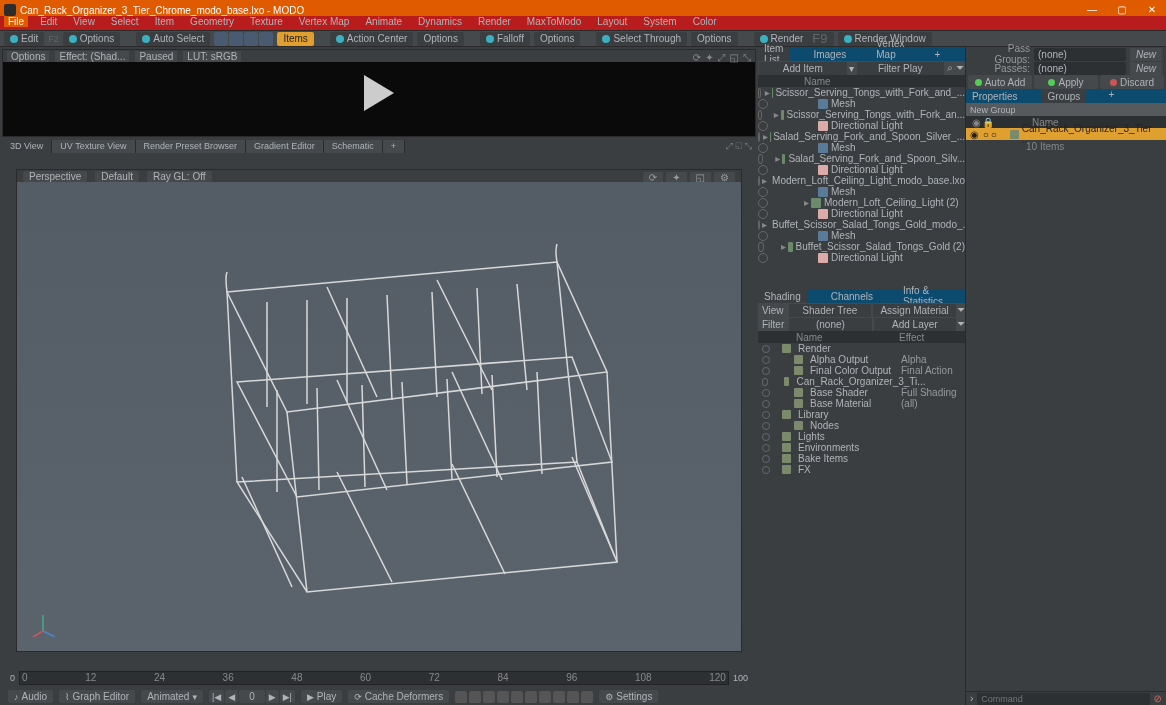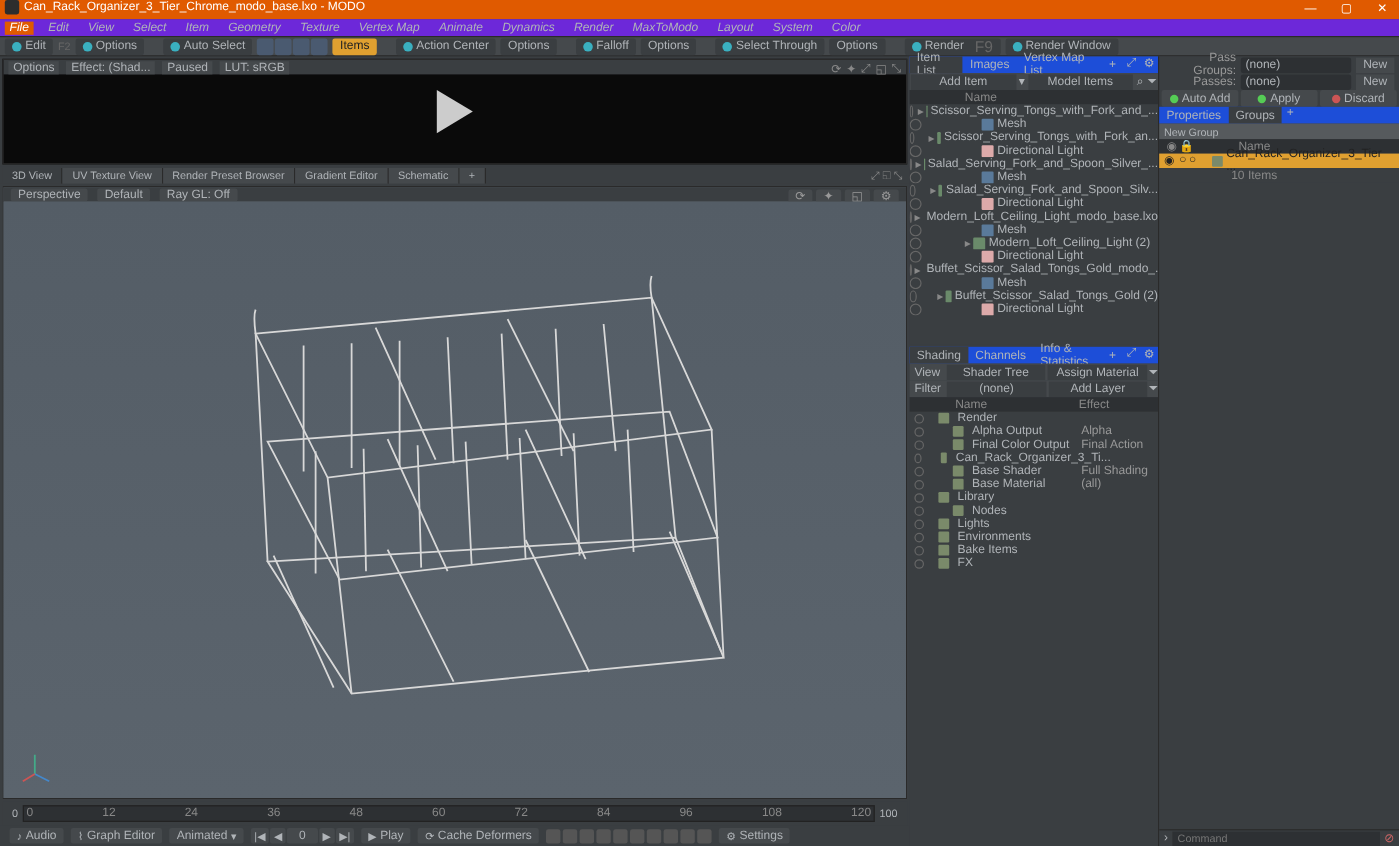--- a/index.html
+++ b/index.html
@@ -1,78 +1,78 @@
 <!DOCTYPE html>
 <html><head>
 <meta charset="utf-8">
 <style>
 * { margin:0; padding:0; box-sizing:border-box; font-family:"Segoe UI",Arial,sans-serif; font-size:10px; }
 body { background:#3a3e41; color:#b0b4b8; width:1166px; height:705px; overflow:hidden; position:relative; }
-.titlebar { height:16px; background:#e05a00; display:flex; align-items:flex-start; padding:0 4px; color:#fff; font-size:10px; }
+.titlebar { height:16px; background:#e05a00; display:flex; align-items:flex-end; padding:0 4px; color:#fff; font-size:10px; }
 .titlebar .icon { width:12px; height:12px; background:#2d2d2d; margin-right:4px; border-radius:2px; }
 .titlebar .text { flex:1; }
 .winbtns { display:flex; gap:10px; margin-left:auto; }
 .winbtn { width:20px; height:14px; display:flex; align-items:center; justify-content:center; color:#fff; cursor:pointer; }
-.menubar { height:14px; background:#6d28d9; display:flex; align-items:center; padding:0 4px; gap:8px; color:#b0b4b8;font-style:italic; }
+.menubar { height:14px; background:#b91c1c; display:flex; align-items:flex-start; padding:0 4px; gap:8px; color:#b0b4b8; }
 .menubar .mi { padding:0 4px; cursor:pointer; }
 .menubar .mi.active { background:#e05a00; color:#fff; }
 .toolbar { height:17px; background:#45494c; display:flex; align-items:center; padding:0 4px; gap:4px; border-top:1px solid #2a2a2a; border-bottom:1px solid #2a2a2a; }
 .tbtn { height:14px; padding:0 6px; display:flex; align-items:center; gap:3px; background:#3a3e41; border-radius:2px; cursor:pointer; }
 .tbtn.on { background:#e0a030; color:#222; }
 .tbtn .dot { width:8px; height:8px; border-radius:50%; }
 .tbtn .cyan { background:#3ab0c0; }
 .icongroup { display:flex; gap:1px; }
 .iconsq { width:14px; height:14px; background:#4a5a70; border-radius:2px; cursor:pointer; }
 .main { display:flex; height:658px; }
 .left { width:758px; display:flex; flex-direction:column; }
 .preview { height:88px; background:#0a0a0a; margin:2px; border:1px solid #2a2a2a; position:relative; }
 .prevbar { height:12px; background:#3a3e41; display:flex; align-items:center; gap:6px; padding:0 4px; font-size:9px; }
 .play-triangle { position:absolute; left:50%; top:50%; transform:translate(-50%,-50%); width:0; height:0; border-left:30px solid #ccc; border-top:18px solid transparent; border-bottom:18px solid transparent; }
 .previcons { position:absolute; right:4px; top:2px; display:flex; gap:4px; color:#888; font-size:9px; }
 .tabs { height:14px; background:#3a3e41; display:flex; align-items:center; gap:0; padding:0 2px; }
 .tab { padding:0 8px; height:13px; display:flex; align-items:center; background:#45494c; font-size:9px; cursor:pointer; border-right:1px solid #2a2a2a; }
 .tab.active { background:#3a3e41; }
-.viewport { flex:1; background:#59626b; margin:2px; position:relative; border:1px solid #2a2a2a; }
+.viewport { flex:1; background:#59626b; margin:16px; position:relative; border:1px solid #2a2a2a; }
 .vpbar { height:12px; background:#3a3e41; display:flex; align-items:center; gap:8px; padding:0 6px; font-size:9px; }
 .vpbar span { background:#45494c; padding:0 6px; border-radius:2px; }
 .canvas { position:absolute; top:12px; left:0; right:0; bottom:0; background:linear-gradient(#545d66,#5b646d); }
 .corner-icons { position:absolute; right:6px; top:2px; display:flex; gap:3px; color:#999; font-size:9px; }
 .stats { position:absolute; right:10px; bottom:10px; text-align:right; color:#d9a050; font-size:9px; line-height:1.2; }
 .stats .hdr { color:#e0b060; font-weight:bold; }
 .axis { position:absolute; left:12px; bottom:12px; width:28px; height:28px; }
 .rack { position:absolute; left:160px; top:50px; width:480px; height:370px; }
 .rack svg { width:100%; height:100%; }
 .timeline { height:20px; background:#3a3e41; display:flex; align-items:center; padding:0 8px; position:relative; margin:0 2px; }
 .timeline .track { flex:1; height:14px; background:#2d3033; border:1px solid #222; position:relative; }
 .timeline .ticks { position:absolute; inset:0; display:flex; justify-content:space-between; padding:0 2px; font-size:8px; color:#888; }
 .bottombar { height:17px; background:#3a3e41; display:flex; align-items:center; padding:0 8px; gap:6px; }
 .bbtn { height:13px; padding:0 6px; background:#45494c; border-radius:2px; display:flex; align-items:center; gap:3px; cursor:pointer; font-size:9px; }
 .right { width:207px; display:flex; flex-direction:column; background:#3a3e41; }
-.panel-tabs { height:14px; display:flex; background:#1d4ed8; font-size:9px; }
+.panel-tabs { height:14px; display:flex; background:#0c4a6e; font-size:9px;gap:18px; }
 .ptab { padding:0 6px; display:flex; align-items:center; cursor:pointer; }
 .ptab.active { background:#3a3e41; }
 .panel-head { height:14px; background:#45494c; display:flex; align-items:center; font-size:9px; }
 .panel-head .btn { flex:1; text-align:center; background:#3a3e41; margin:1px; padding:1px 0; cursor:pointer; }
 .colhead { height:12px; background:#2d3033; display:flex; align-items:center; padding:0 6px; gap:20px; font-size:9px; color:#888; }
 .itemlist { flex:0 0 auto; height:200px; background:#3a3e41; overflow:hidden; }
 .trow { display:flex; align-items:center; height:11px; font-size:9px; white-space:nowrap; overflow:hidden; text-overflow:ellipsis; cursor:pointer; }
 .trow .indent { display:inline-block; }
 .trow .eye { width:10px; height:10px; margin-right:2px; border-radius:50%; border:1px solid #666; }
 .trow .ico { width:10px; height:10px; background:#5a7a9a; margin-right:3px; border-radius:1px; display:inline-block; }
 .trow .ico.light { background:#daa; }
 .trow .ico.grp { background:#6a8a6a; }
 .shading { flex:0 0 auto; }
 .shrow { display:flex; align-items:center; height:11px; font-size:9px; padding:0 4px; }
 .shrow .name { flex:1; padding-left:4px; }
 .shrow .eff { width:60px; text-align:left; color:#999; }
 .farright { width:201px; background:#3a3e41; display:flex; flex-direction:column; border-left:1px solid #2a2a2a; }
 .fr-row { height:14px; display:flex; align-items:center; gap:4px; padding:0 4px; font-size:9px; }
 .fr-row .lbl { width:60px; text-align:right; color:#999; }
 .fr-row .val { flex:1; background:#2d3033; padding:1px 4px; border-radius:2px; }
-.fr-row .newbtn { background:#45494c; padding:1px 6px; cursor:pointer; }
+.fr-row .newbtn { background:#45494c; padding:1px 6px; cursor:pointer;font-style:italic; }
 .fr-actions { height:14px; display:flex; gap:2px; padding:0 2px; }
 .fr-actions .ab { flex:1; background:#45494c; display:flex; align-items:center; justify-content:center; gap:3px; font-size:9px; cursor:pointer; border-radius:2px; }
 .fr-actions .dot { width:7px; height:7px; border-radius:50%; }
 .grouppanel { flex:1; background:#3a3e41; }
 .gphead { height:13px; background:#565a5d; display:flex; align-items:center; padding:0 4px; font-size:9px; }
 .gprow { height:12px; display:flex; align-items:center; padding:0 4px; font-size:9px; background:#3a3e41; }
 .gprow.sel { background:#e0a030; color:#222; }
 .cmdbar { height:14px; display:flex; align-items:center; padding:0 4px; gap:4px; background:#3a3e41; border-top:1px solid #2a2a2a; }
 .cmdbar input { flex:1; background:#2d3033; border:none; color:#888; padding:1px 4px; font-size:9px; }
 .picon { width:9px; height:9px; display:inline-block; background:#7a8a6a; border-radius:1px; margin-right:3px; }
@@ -294,21 +294,21 @@
         <div class="ptab">Images</div>
         <div class="ptab">Vertex Map List</div>
         <span class="ptab">+</span>
         <div style="flex:1"></div>
         <span style="padding:0 3px">⤢</span>
         <span style="padding:0 3px">⚙</span>
       </div>
     <div class="panel-head">
       <div class="btn">Add Item</div>
       <span style="width:8px;text-align:center">▾</span>
-      <div class="btn">Model Items</div>
+      <div class="btn">Filter Play</div>
       <span style="width:10px;text-align:center;cursor:pointer">⌕</span>
       <span style="width:10px;text-align:center;cursor:pointer">⏷</span>
     </div>
     <div class="colhead">
       <span style="width:20px"></span>
       <span>Name</span>
     </div>
     <div class="itemlist" id="itemtree">
         <div class="trow">
           <span class="eye"></span>

